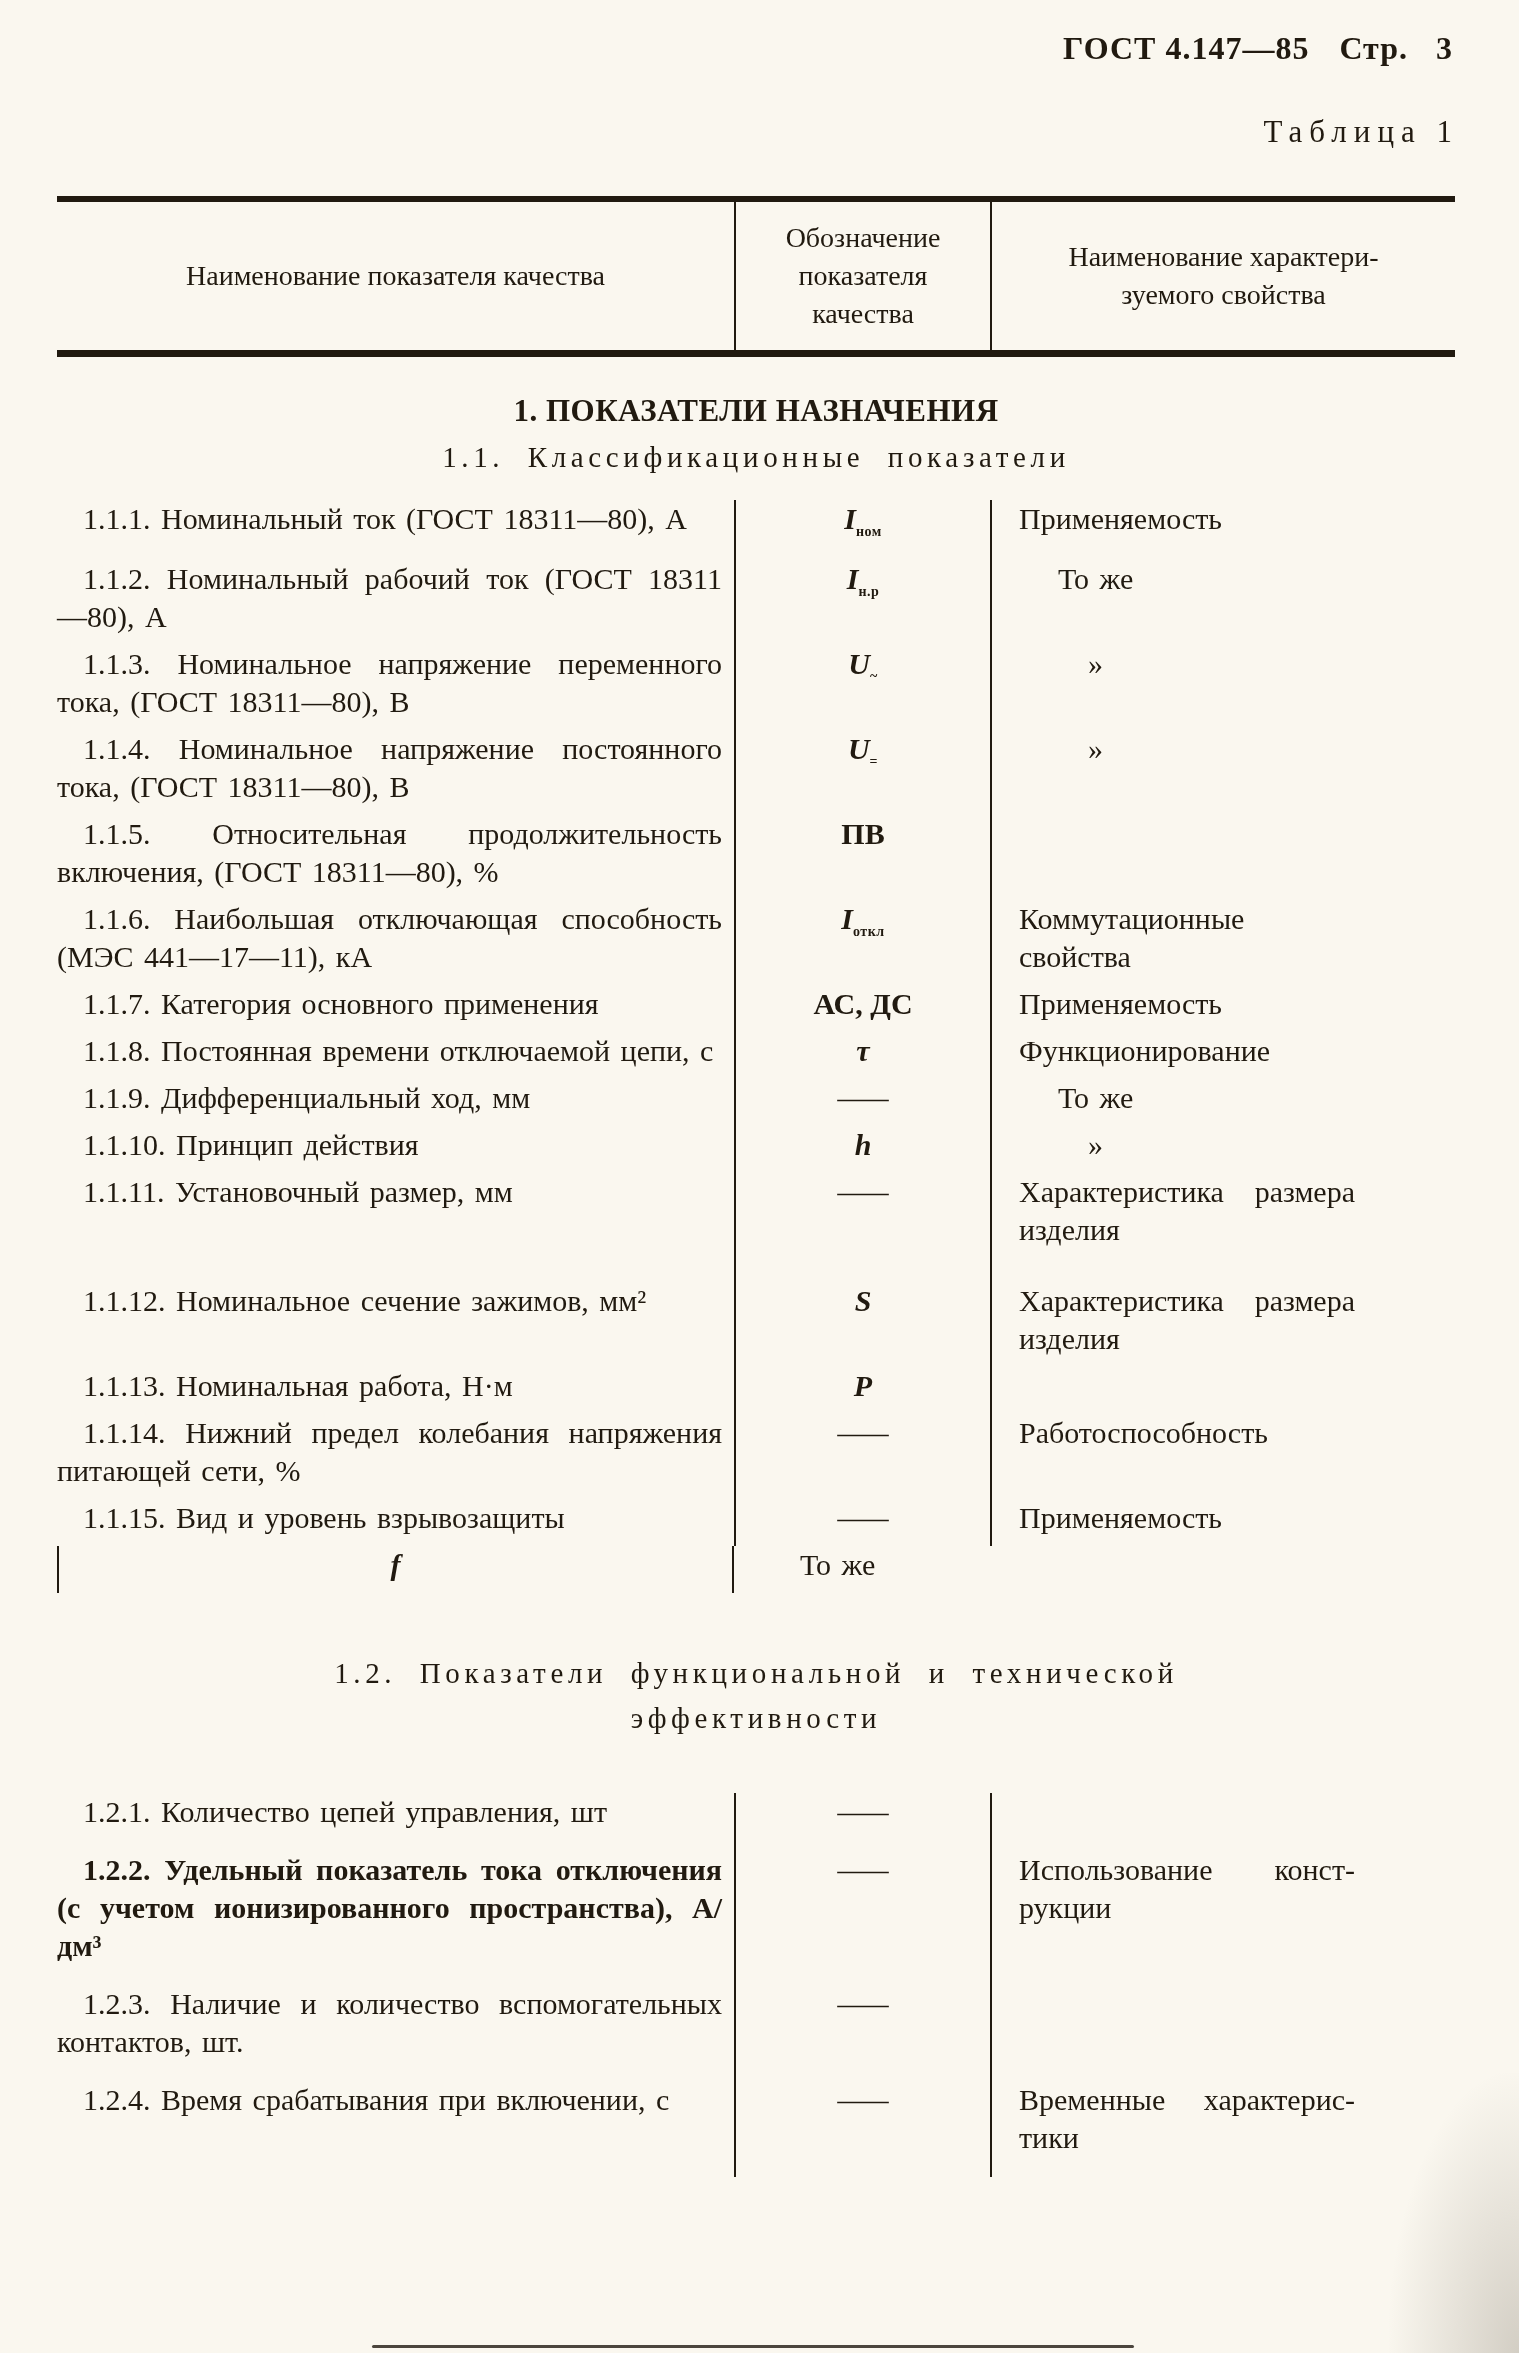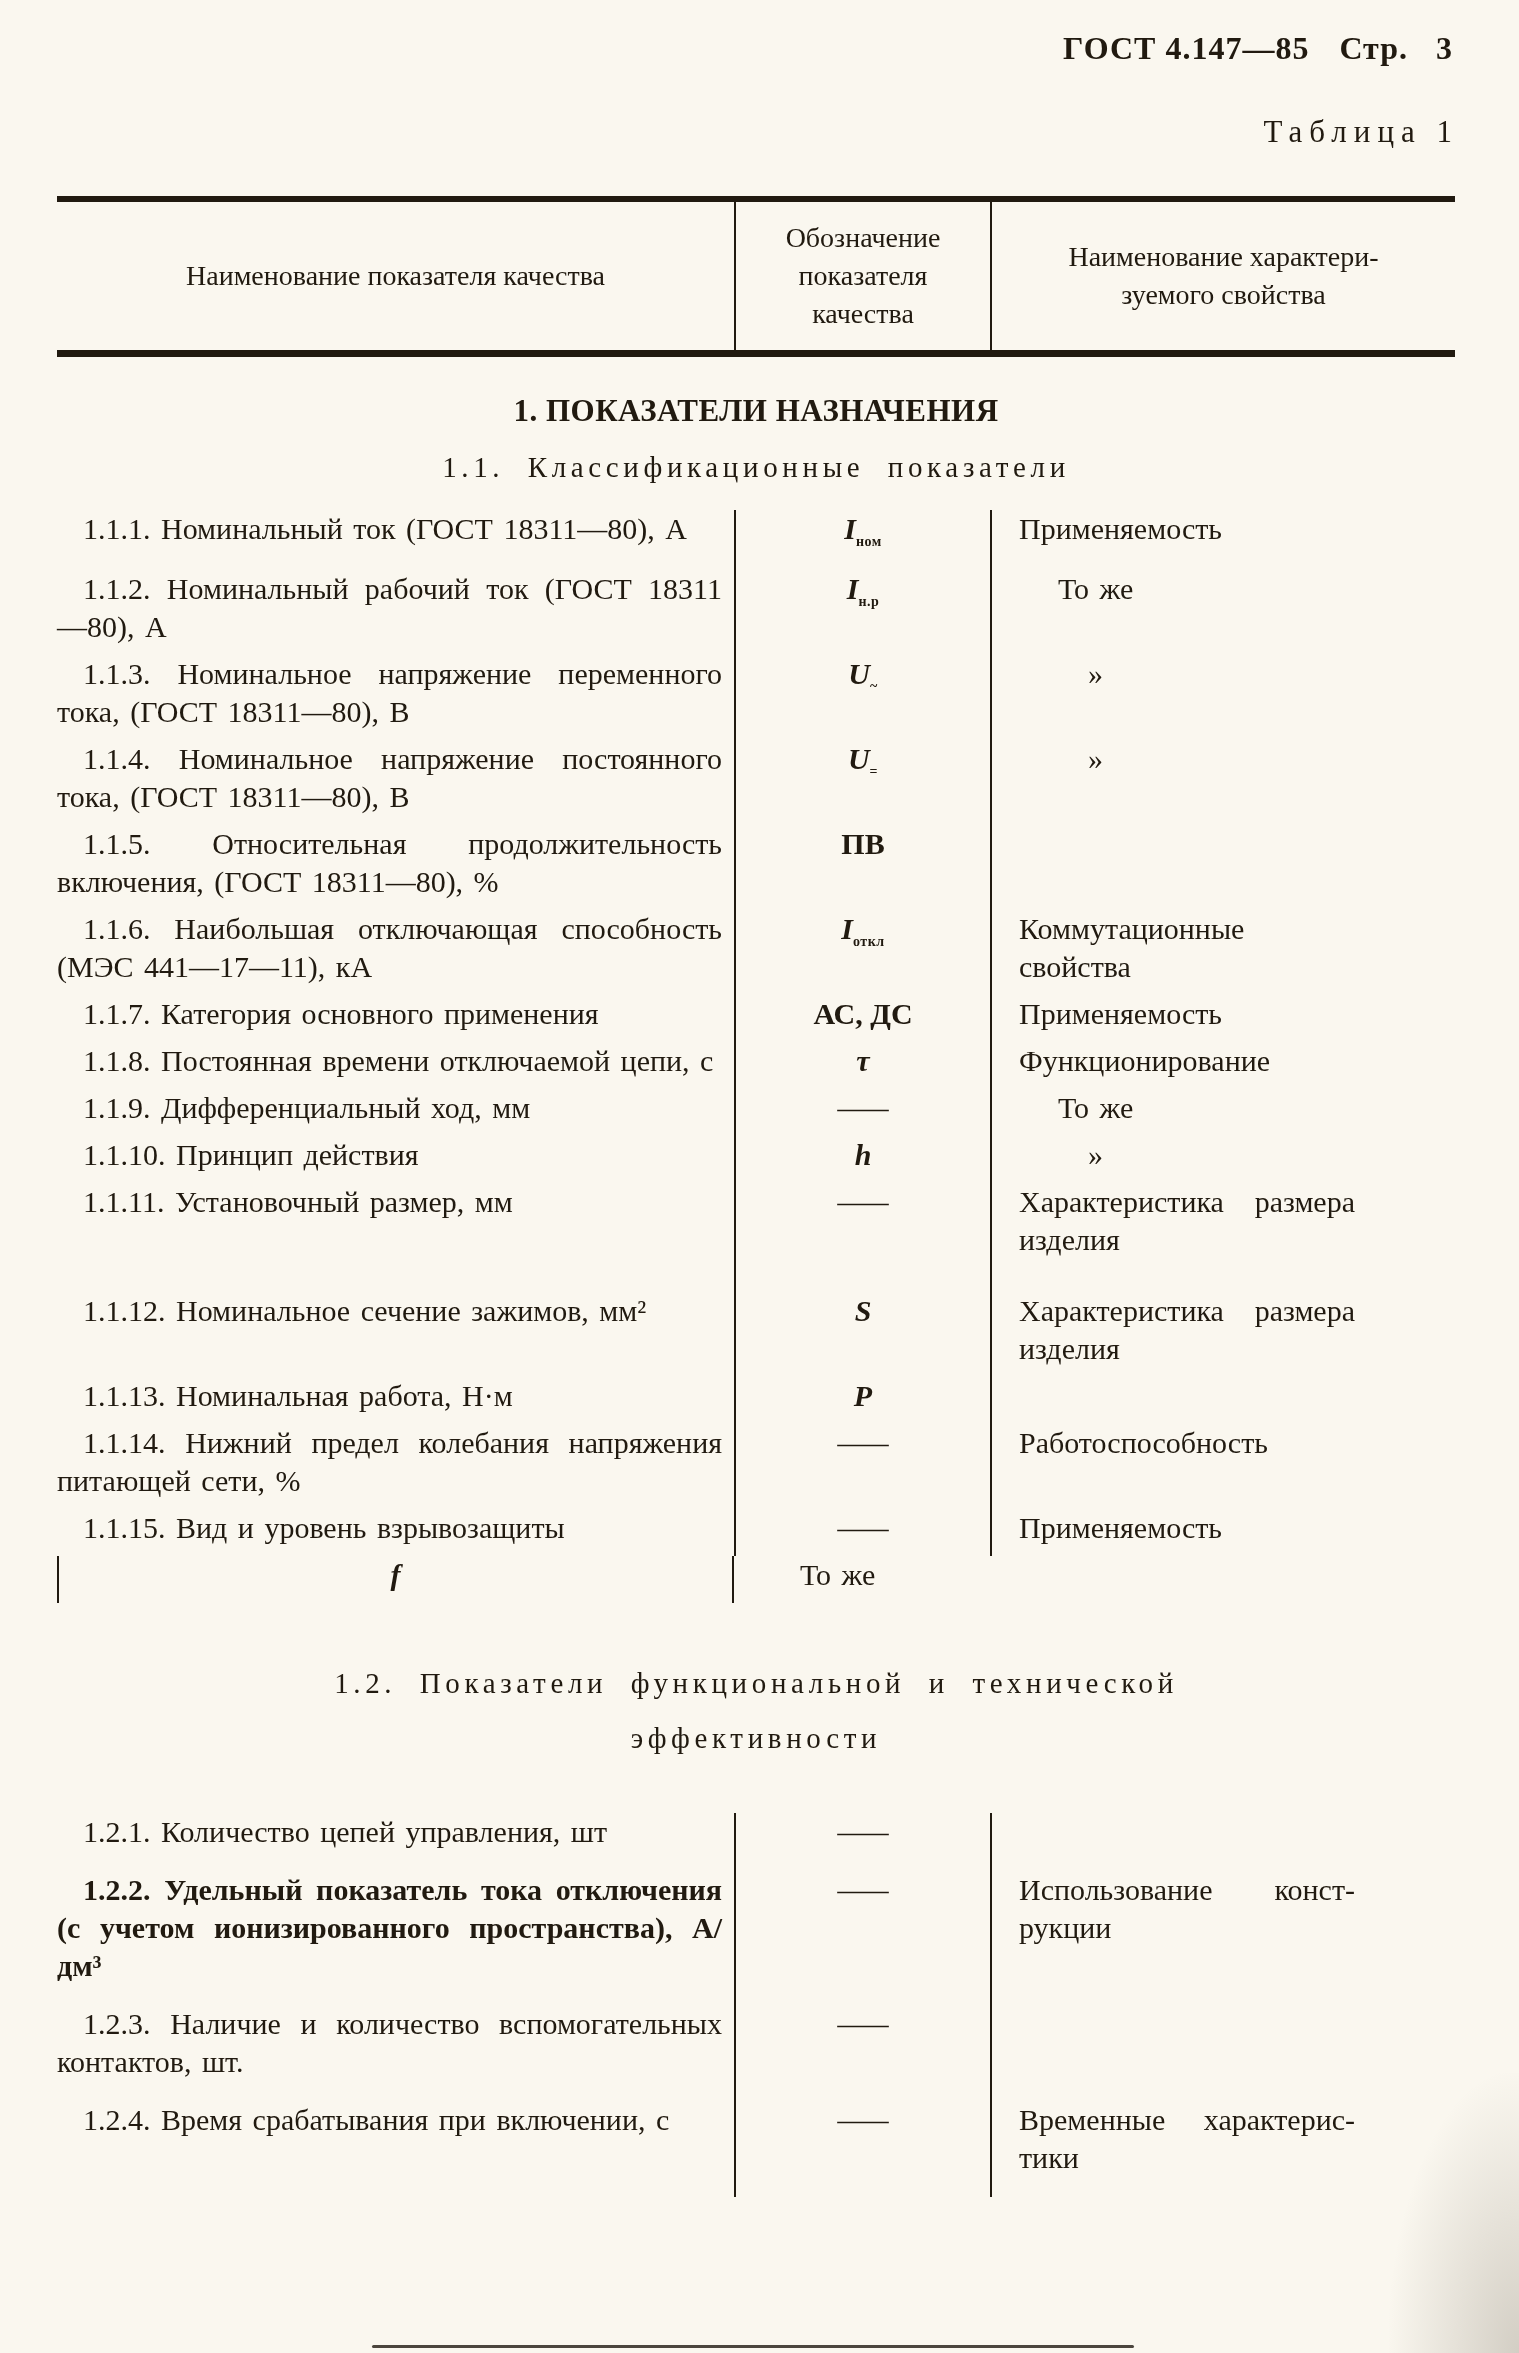--- a/index.html
+++ b/index.html
@@ -32,21 +32,21 @@
     text-align:center; font-size:28px; line-height:1.35;
     min-height:148px; box-sizing:border-box;
   }
   .h1{ padding:10px 125px; }
   .h2{ border-left:2px solid var(--ink); border-right:2px solid var(--ink); padding:10px 18px; }
   .h3{ padding:10px 38px; }
 
   .tbody{ display:grid; grid-template-columns:677px 258px 1fr; padding-bottom:30px; }
   .section-heading{ grid-column:1 / -1; text-align:center; margin-right:370px; }
   .sh-bold{ font-weight:700; font-size:31px; margin:36px 0 10px; letter-spacing:.5px; }
-  .sh-spaced{ font-size:29px; letter-spacing:.16em; word-spacing:.4em; margin:12px 0 10px; }
+  .sh-spaced{ font-size:29px; letter-spacing:.16em; word-spacing:.4em; margin:2px 0 10px; }
   .sh-gap-bottom{ margin-bottom:26px; }
   .sh-gap-top{ margin-top:64px; }
   .sh-gap-bottom-lg{ margin-bottom:58px; }
 
   .cell{ box-sizing:border-box; font-size:30px; line-height:38px; padding-bottom:9px; }
   .c1{
     padding-right:12px; text-indent:26px;
     text-align:justify; text-align-last:left; word-spacing:3px;
   }
   .c1.bold{ font-weight:700; }

